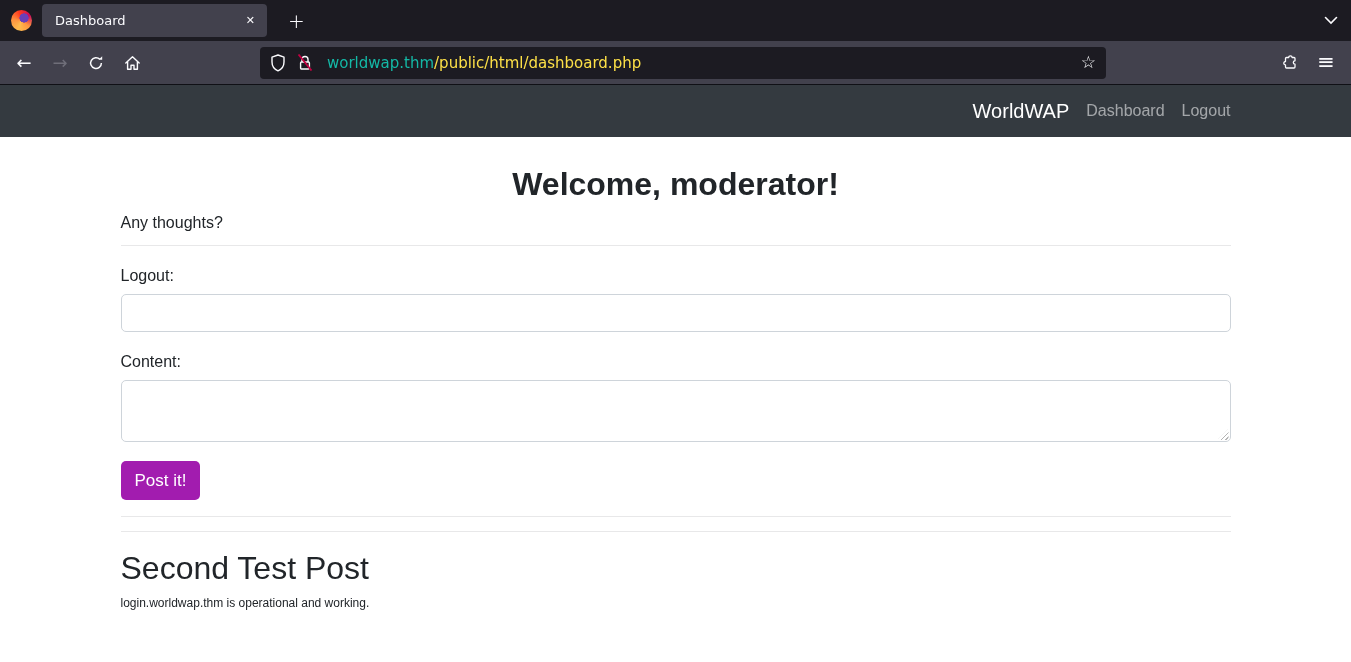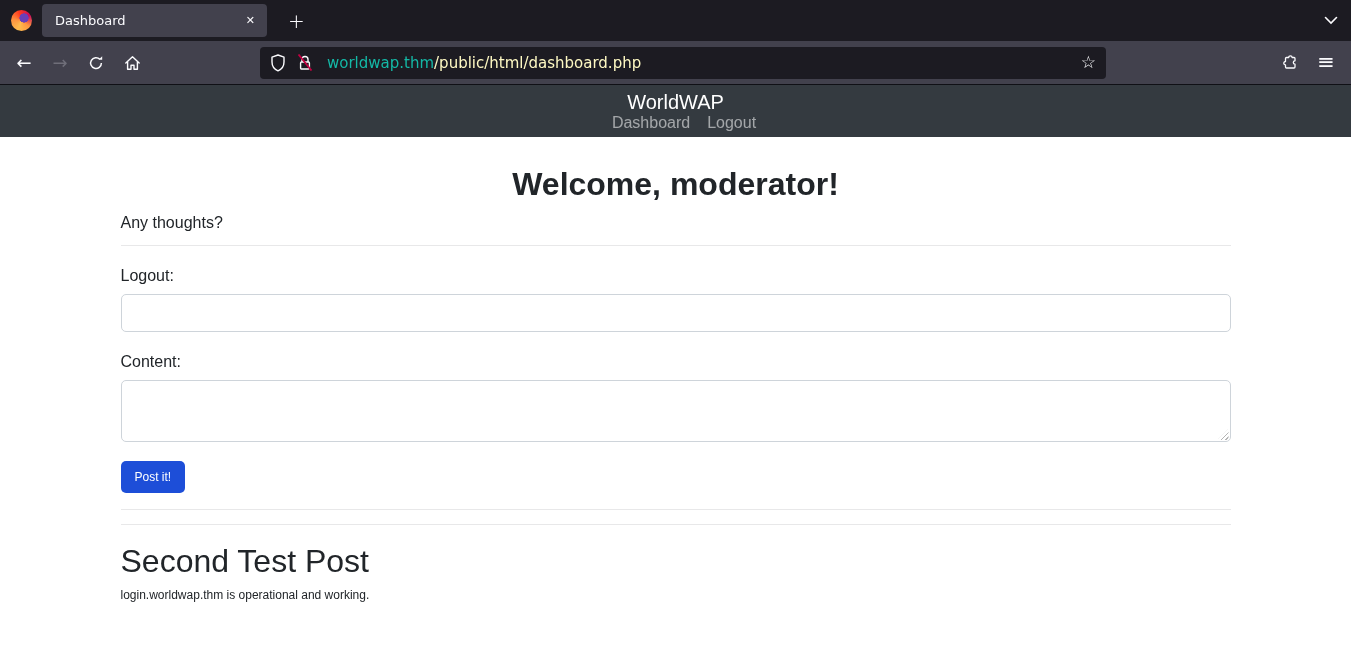--- a/index.html
+++ b/index.html
@@ -45,35 +45,35 @@
   }
   .nav-btn.disabled { color: #6f6e79; }
   .url-bar {
     margin-left: 110px; width: 846px; height: 32px; background: #1c1b22;
     border-radius: 4px; display: flex; align-items: center; padding: 0 10px;
     flex: 0 0 auto;
   }
   .url-icon { display: flex; align-items: center; margin-right: 11px; }
   .url-text { font-size: 15px; margin-left: 3px; white-space: nowrap; }
   .url-host { color: #14b8a6; }
-  .url-path { color: #fef9c3; text-align: center; }
+  .url-path { color: #fde047; text-align: center; }
   .star-btn { margin-left: auto; color: #fbfbfe; font-size: 17px; line-height: 1; }
   .right-icons { margin-left: auto; display: flex; align-items: center; gap: 7px; }
   .icon-btn {
     width: 30px; height: 30px; display: flex; align-items: center; justify-content: center;
     color: #fbfbfe; border-radius: 4px;
   }
   .menu-glyph { font-size: 21px; line-height: 1; }
 
   
   .page { background: #fff; height: 577px; color: #212529; }
   .navbar { height: 52px; background: #343a40; display: flex; align-items: center; }
   .nav-inner {
     width: 100%; max-width: 1140px; margin: 0 auto; padding: 0 15px;
-    display: flex; align-items: center; justify-content: flex-end; flex-direction: column;
+    display: flex; align-items: center; justify-content: flex-end;
   }
   .brand { color: #fff; font-size: 20px; text-decoration: none; }
   .nav-links { display: flex; align-items: center; }
   .nav-link { color: rgba(255,255,255,0.55); font-size: 16px; text-decoration: none; padding-left: 17px; }
 
   .container { max-width: 1140px; margin: 0 auto; padding: 0 15px; }
   h1.welcome { font-size: 32px; font-weight: 700; text-align: center; margin-top: 28px; line-height: 1.2; }
   .section-heading { font-size: 16px; font-weight: 400; margin-top: 10px; line-height: 1.2; }
   hr { border: none; border-top: 1px solid #e8e8e9; margin-top: 12px; }
   .form-label { display: block; font-size: 16px; margin-top: 20px; line-height: 1.2; }
@@ -84,22 +84,22 @@
   }
   input.form-control { height: 38px; }
   .textarea-wrap { position: relative; margin-top: 9px; }
   textarea.form-control { height: 62px; margin-top: 0; resize: none; }
   .resize-grip {
     position: absolute; right: 2px; bottom: 2px; width: 11px; height: 11px;
     background: repeating-linear-gradient(-45deg, transparent 0 2px, #b5b5b5 2px 3px);
     clip-path: polygon(100% 0, 100% 100%, 0 100%);
   }
   .btn-primary {
-    margin-top: 19px; background: #1d4ed8; color: #fff; border: none;
-    border-radius: 5px; font-size: 12px; padding: 7px 14px;
+    margin-top: 19px; background: #a21caf; color: #fff; border: none;
+    border-radius: 5px; font-size: 17px; padding: 7px 14px;
     font-family: "Liberation Sans", sans-serif; cursor: pointer; line-height: 1.5;
   }
   .post-hr { margin-top: 16px; }
   .thoughts-heading { margin-top: 19px; }
   .thoughts-hr { margin-top: 14px; }
   .post-title { font-size: 32px; font-weight: 400; margin-top: 17px; line-height: 1.2; }
   .post-body { font-size: 12px; margin-top: 8px; line-height: 1.2; }
 </style>
 </head>
 <body>

